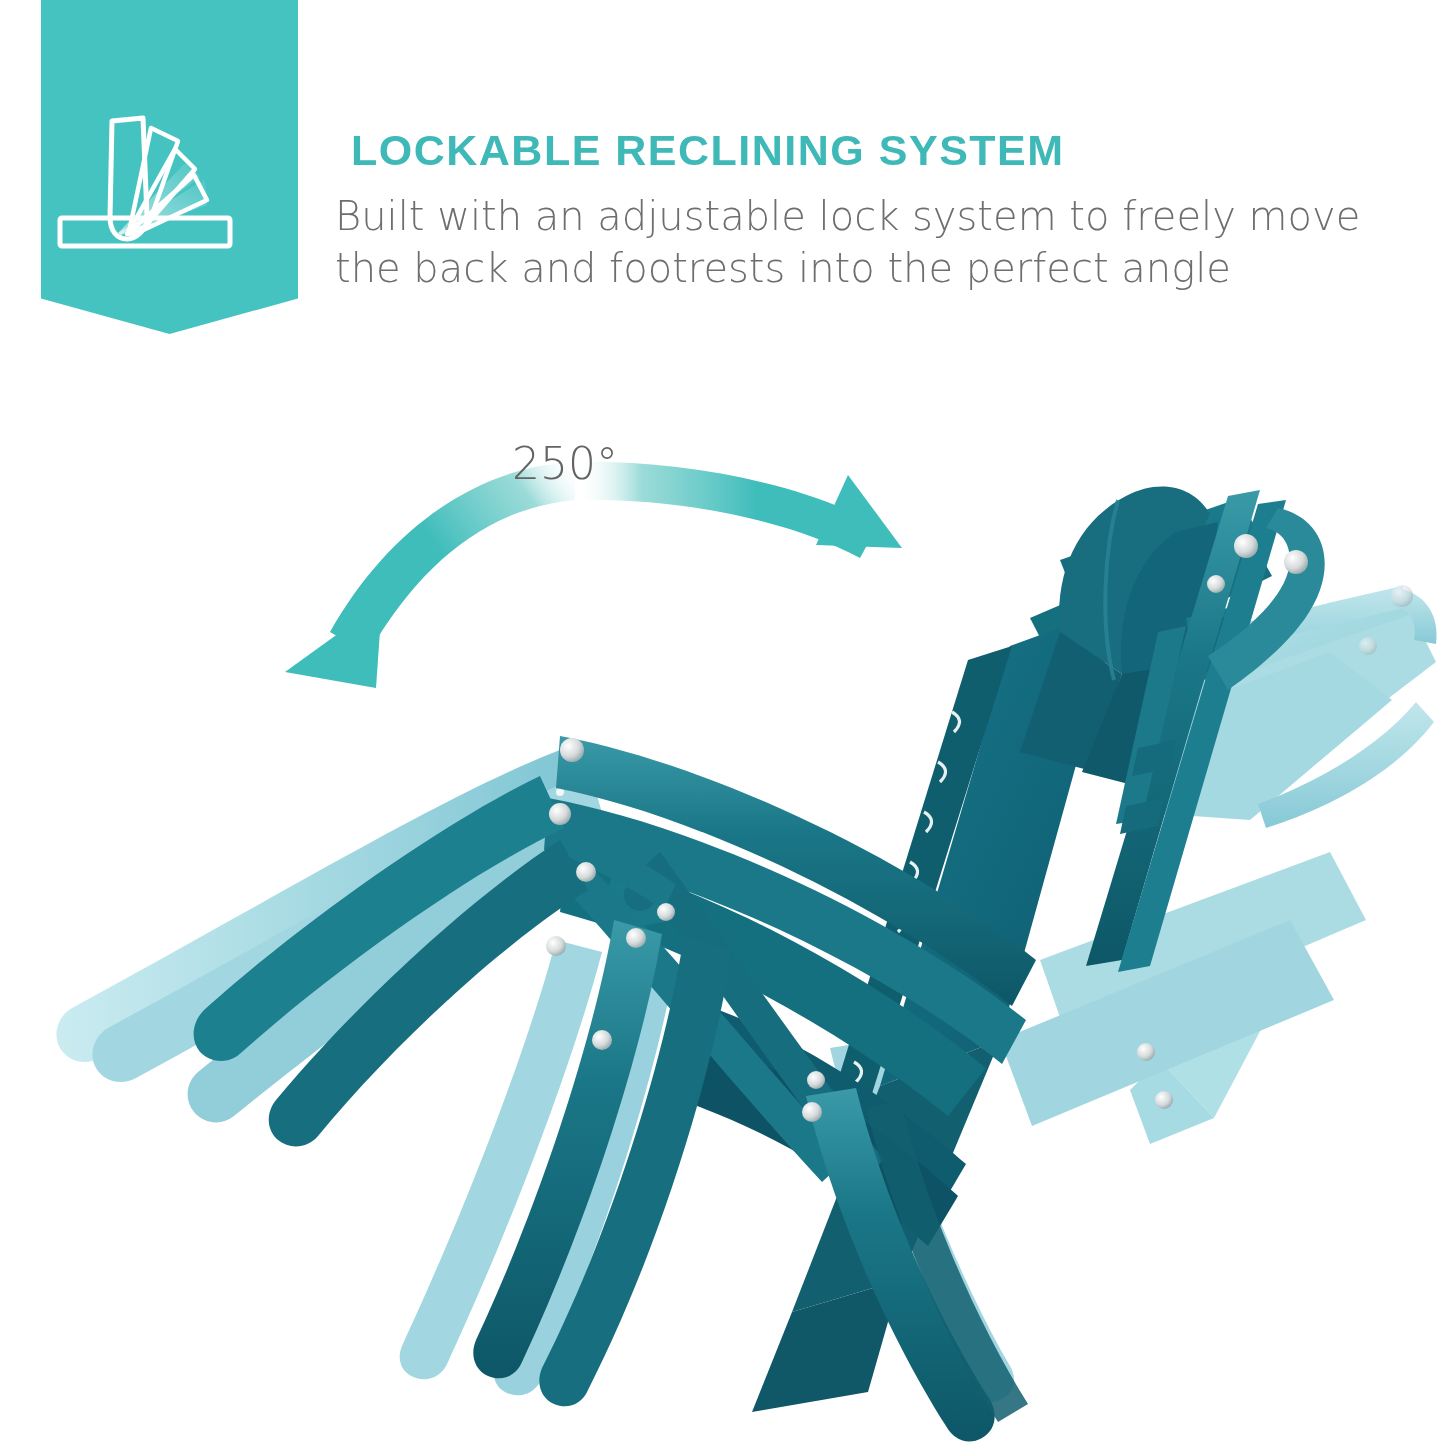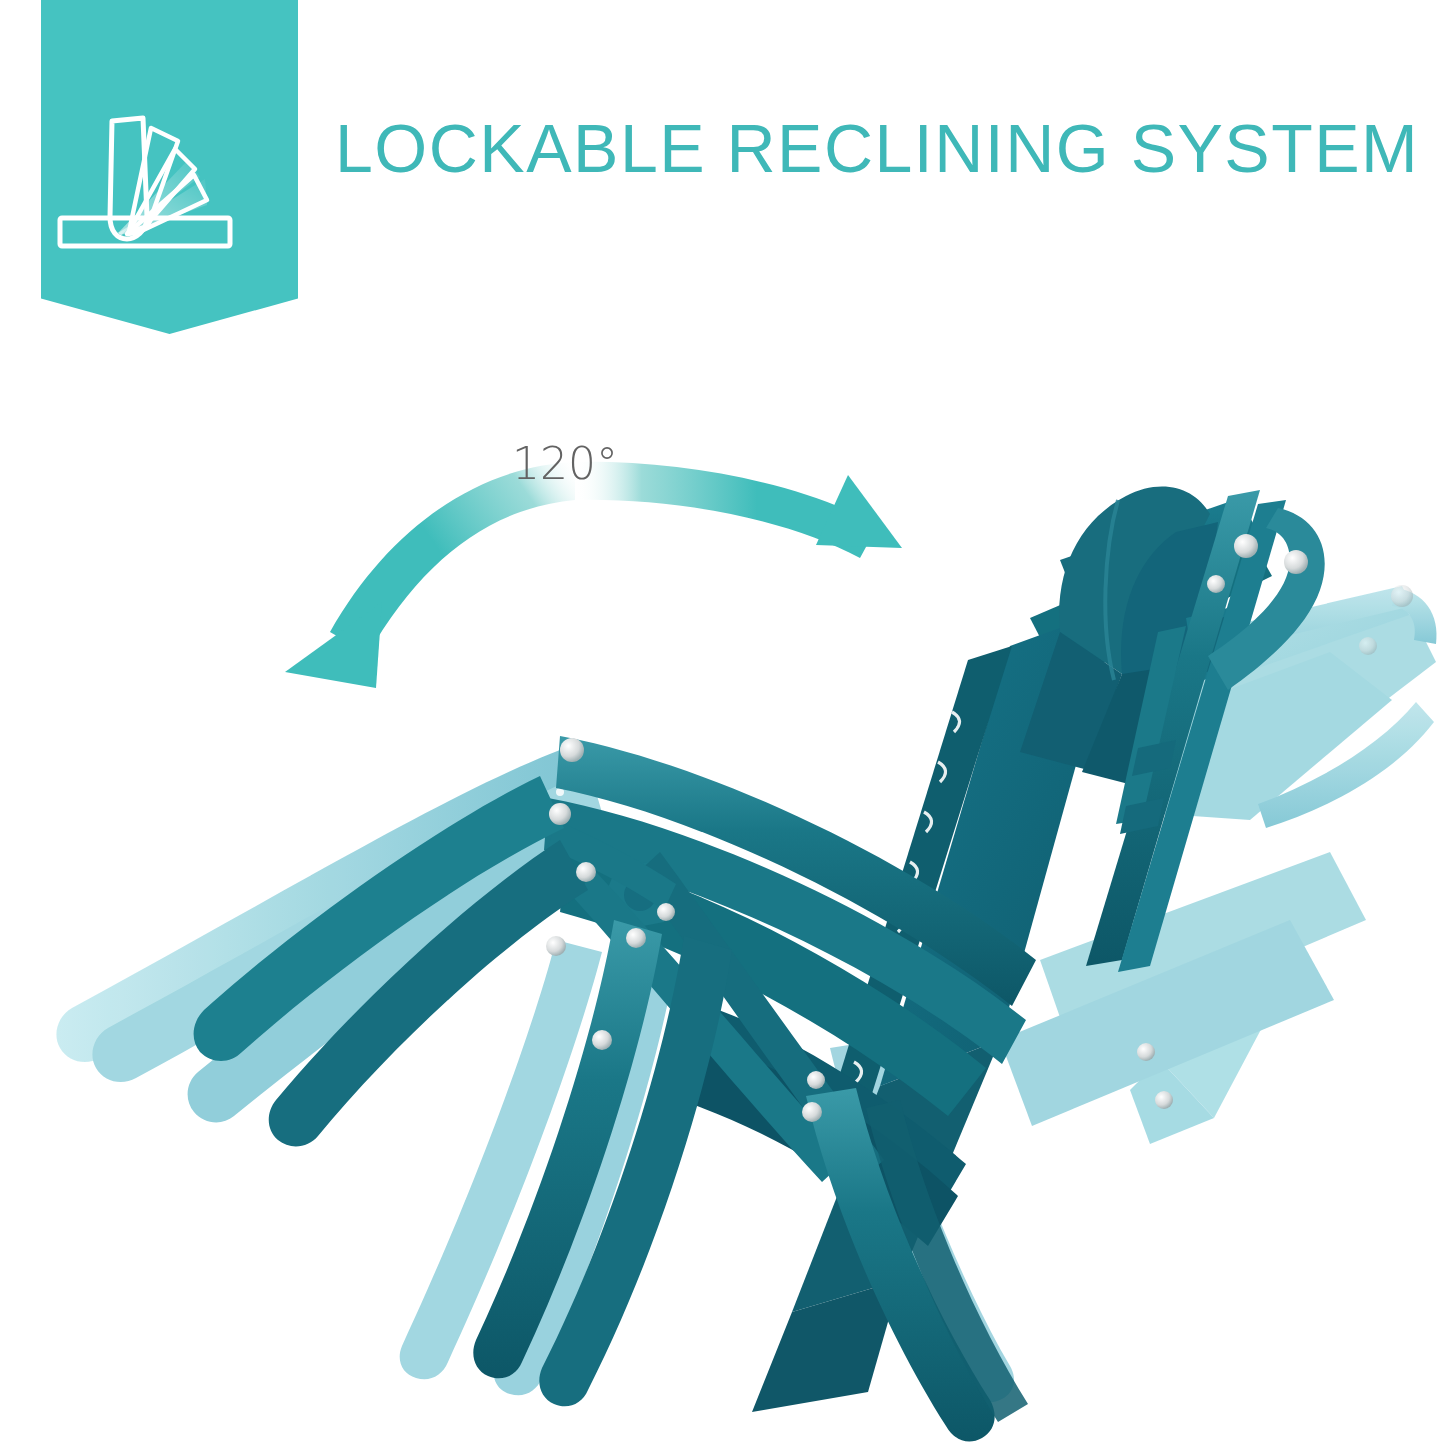--- a/index.html
+++ b/index.html
@@ -38,27 +38,27 @@
   }
 
   .header-text {
     position: absolute;
     left: 335px;
     top: 112px;
     width: 1080px;
   }
   .title {
     font-family: "Liberation Sans", sans-serif;
-    font-size: 68px;
-    font-weight: 400;
+    font-size: 43px;
+    font-weight: 700;
     letter-spacing: 1.5px;
     color: #3fb8b8;
     line-height: 1.06;
     white-space: nowrap;
-    margin: 0;
+    margin: 16px;
   }
   .subtitle {
     font-family: "DejaVu Sans", sans-serif;
     font-size: 40px;
     font-weight: 300;
     color: #6e6e6e;
     line-height: 1.30;
     margin: 14px 0 0 0;
     max-width: 1085px;
   }
@@ -118,20 +118,21 @@
 
     <path d="M57 16 L88 13 L92 112 C92 126 80 134 72 134 C62 134 55 126 55 112 Z" fill="none" stroke="#ffffff" stroke-width="5" stroke-linejoin="round"></path>
 
     <path d="M96 23 L123 36 L93 121 L74 127 Z" fill="none" stroke="#ffffff" stroke-width="4.5" stroke-linejoin="round"></path>
     <path d="M120 44 L140 64 L87 125 L73 128 Z" fill="none" stroke="#ffffff" stroke-width="4.5" stroke-linejoin="round"></path>
     <path d="M139 70 L152 95 L82 128 L72 129 Z" fill="none" stroke="#ffffff" stroke-width="4.5" stroke-linejoin="round"></path>
   </svg>
 
   <div class="header-text">
     <div class="title">LOCKABLE RECLINING SYSTEM</div>
+    <div class="subtitle">Built with an adjustable lock system to freely move the back and footrests into the perfect angle</div>
   </div>
 
   <svg class="angle-arc" viewBox="0 0 700 340">
     <defs>
       <linearGradient id="arcFadeRight" x1="0" y1="0" x2="1" y2="0">
         <stop offset="0%" stop-color="#ffffff" stop-opacity="0"></stop>
         <stop offset="22%" stop-color="#8ad5d2" stop-opacity="0.85"></stop>
         <stop offset="60%" stop-color="#3fbdbb" stop-opacity="1"></stop>
         <stop offset="100%" stop-color="#3fbdbb" stop-opacity="1"></stop>
       </linearGradient>
@@ -152,21 +153,21 @@
 
     <path d="M345 42
              C 250 46, 160 106, 100 212
              L 138 234
              C 192 140, 260 88, 345 80 Z" fill="url(#arcFadeLeft)"></path>
 
     <path d="M152 182 L146 268 L55 252 Z" fill="#3fbdbb"></path>
   </svg>
 
   <div class="angle-label">
-    <span class="deg-line">120°</span>
+    <span class="deg-line">250°</span>
   </div>
 
   <div class="chair-stage">
     <svg class="chair-svg" viewBox="0 0 1445 1045">
       <defs>
         <linearGradient id="fabDark" x1="0" y1="0" x2="1" y2="1">
           <stop offset="0%" stop-color="#17768a"></stop>
           <stop offset="55%" stop-color="#12677a"></stop>
           <stop offset="100%" stop-color="#0f5b6c"></stop>
         </linearGradient>

